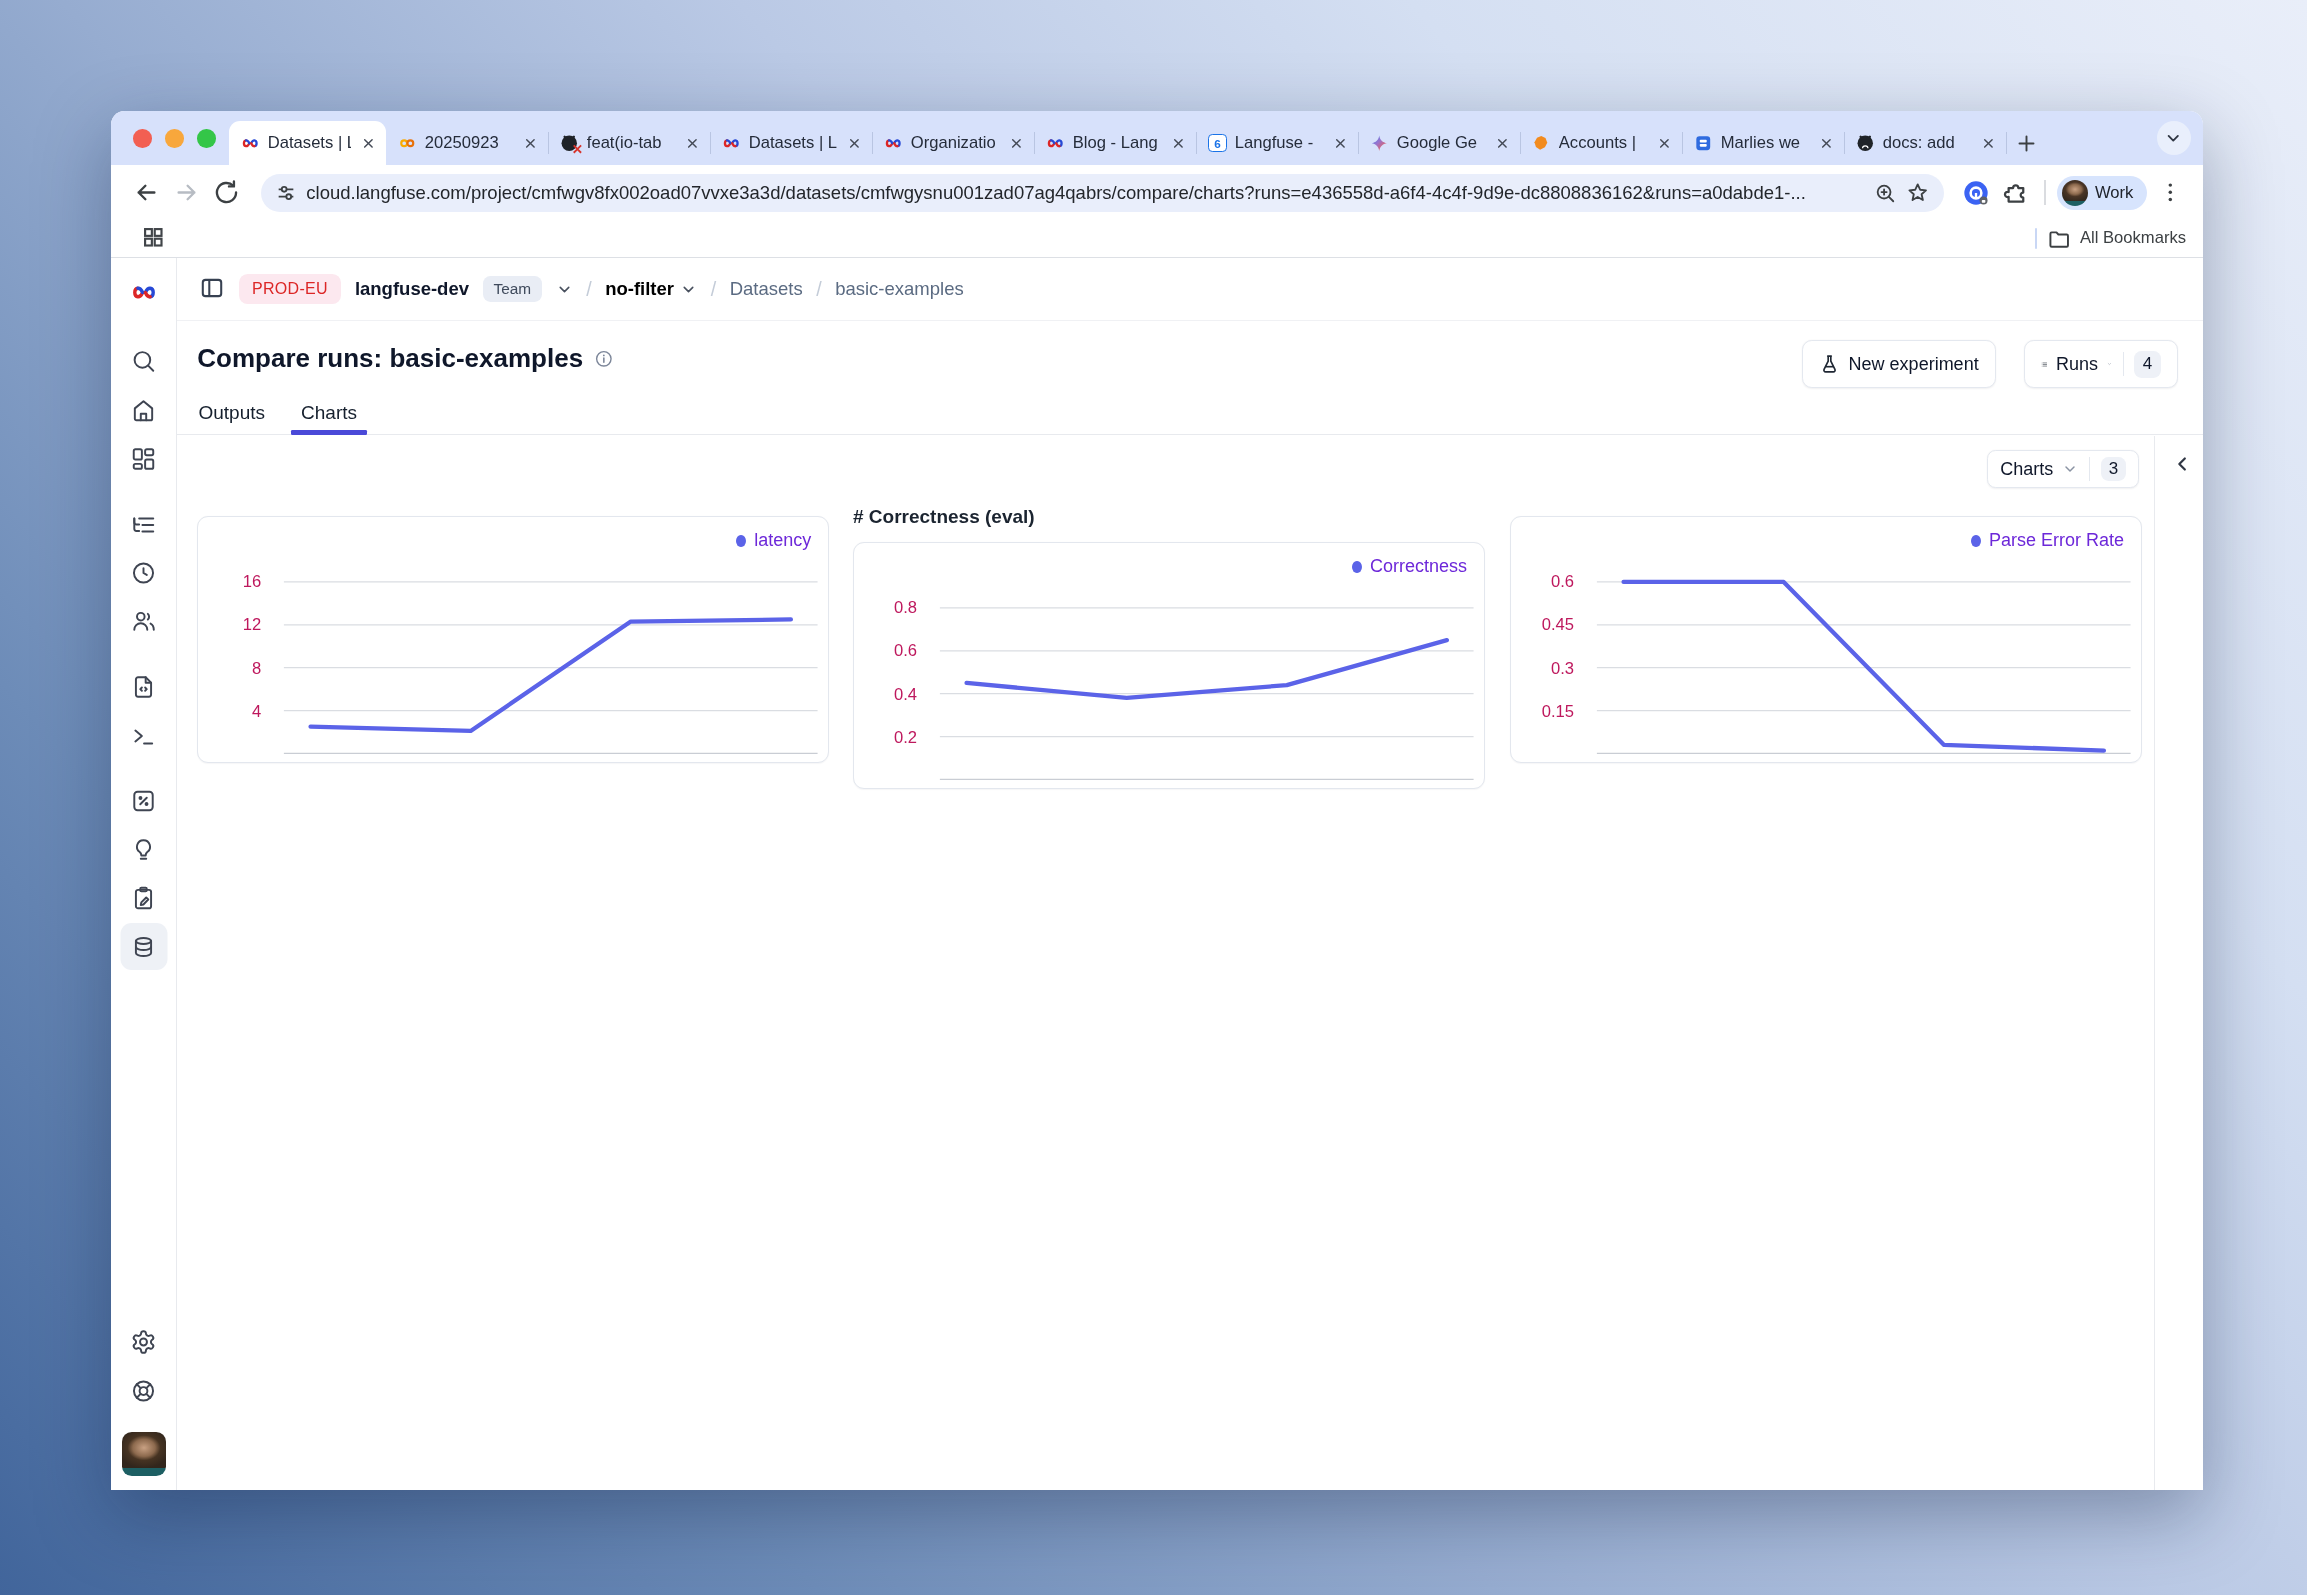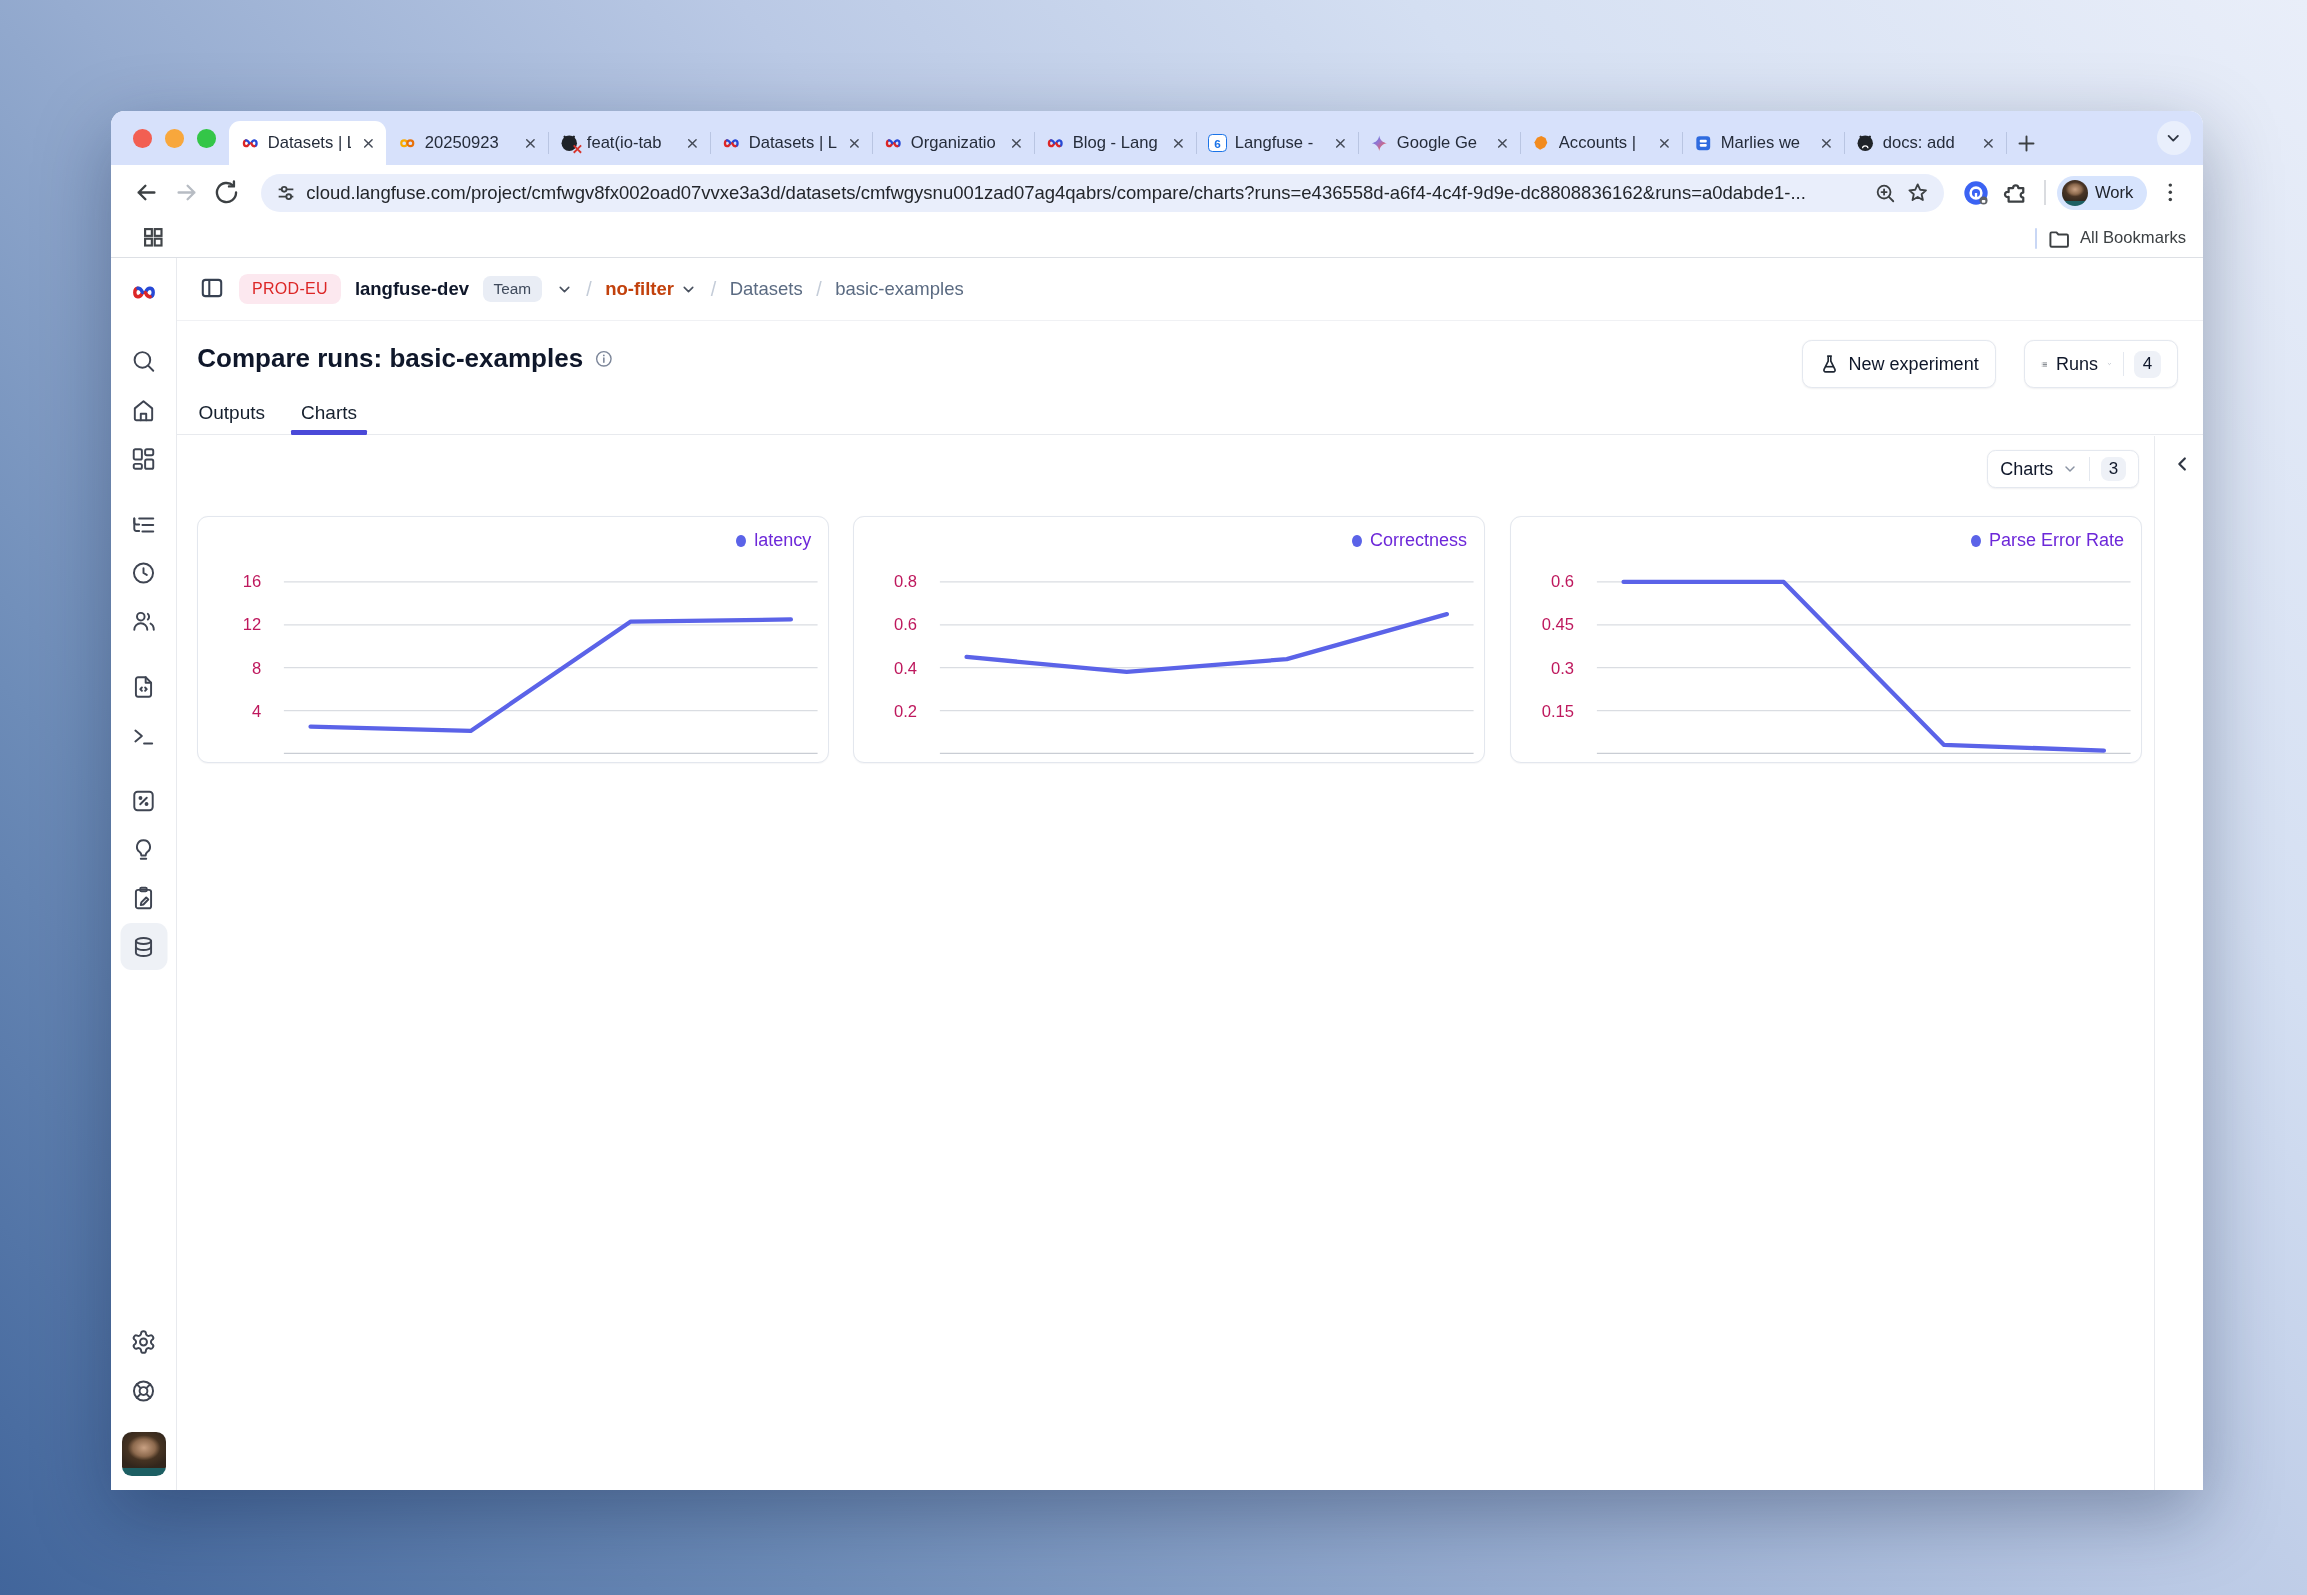--- a/index.html
+++ b/index.html
@@ -53,21 +53,21 @@
   .sb-item.on { background:#eef1f6; }
   .ic { width:26px; height:26px; stroke:#3f4552; stroke-width:1.8; fill:none; stroke-linecap:round; stroke-linejoin:round; }
   .sb-avatar { position:absolute; left:50%; transform:translateX(-50%); width:44px; height:44px; border-radius:9.8px;
     background:linear-gradient(to top,#1d5f63 0 18%, rgba(0,0,0,0) 18%), radial-gradient(ellipse 60% 46% at 50% 36%, #c9a183 0%, #8d6a4e 42%, #463322 62%, #32261c 100%); }
 
   .appheader { position:absolute; left:66px; right:0; top:0; height:63px; border-bottom:1.2px solid #f0f1f4; display:flex; align-items:center; padding-left:22px; gap:13.5px; }
   .envbadge { background:#fce8ef; color:#dc2626; font-size:16px; font-weight:normal; letter-spacing:0.3px; padding:6.2px 13.5px; border-radius:8.6px; }
   .orgname { font-size:18.5px; font-weight:bold; color:#0f172a; }
   .planpill { background:#e9edf5; color:#3f4a5c; font-size:15.4px; padding:4.3px 11px; border-radius:7.4px; }
   .crumbslash { color:#c4ccd8; font-size:19.7px; }
-  .crumbdark { font-size:18.5px; font-weight:600; color:#c2410c; display:flex; align-items:center; gap:6.2px; }
+  .crumbdark { font-size:18.5px; font-weight:600; color:#000000; display:flex; align-items:center; gap:6.2px; }
   .crumbmut { font-size:18.5px; color:#5b6b82; }
 
   .main { position:absolute; left:66px; right:0; top:63px; bottom:0; }
   .pagetitle { position:absolute; left:20.3px; top:22px; font-size:26px; font-weight:bold; color:#0f172a; display:flex; align-items:center; gap:11px; }
   .btn { position:absolute; height:48px; background:#fff; border:1.2px solid #e4e8ef; border-radius:9.8px; display:flex; align-items:center; gap:8.6px; padding:0 16px; font-size:18px; color:#0f172a; box-shadow:0 0.6px 1.8px rgba(16,24,40,.06); }
   .btn .bdiv { width:1.2px; height:23.4px; background:#e4e8ef; margin:0 2.5px; }
   .badge { min-width:27px; height:27px; background:#eef1f7; border-radius:7.4px; display:flex; align-items:center; justify-content:center; font-size:17px; padding:0 4.9px; }
 
   .navtabs { position:absolute; left:0; right:0; top:70px; height:44px; border-bottom:1.2px solid #e8eaee; display:flex; gap:36px; padding-left:21.5px; }
   .ntab { position:relative; display:flex; align-items:center; font-size:19px; color:#16202e; }
@@ -555,20 +555,21 @@
               <polyline points="183.5,342.25 444.5,349.25 705.5,170.75 966.5,167.25" fill="none" stroke="#5b63e8" stroke-width="7" stroke-linejoin="round" stroke-linecap="round"></polyline>
             </svg>
           <div class="legend">
             <span class="ldot" style="background: rgb(91, 99, 232);"></span>
             <span class="llabel">latency</span>
           </div>
         </div>
       </div>
 
       <div class="chart-block" style="left:676px">
+        <div class="chart-title"># Correctness (eval)</div>
         <div class="chart-card">
           <div class="ylabels">
               <div class="yt" style="top: 185px;">0.2</div>
               <div class="yt" style="top: 142px;">0.4</div>
               <div class="yt" style="top: 98px;">0.6</div>
               <div class="yt" style="top: 55px;">0.8</div>
             </div>
           <svg class="plot" viewBox="0 0 1027 400" preserveAspectRatio="none">
               <line x1="140" y1="316" x2="1010" y2="316" stroke="#dadde2" stroke-width="2"></line>
               <line x1="140" y1="246" x2="1010" y2="246" stroke="#dadde2" stroke-width="2"></line>

